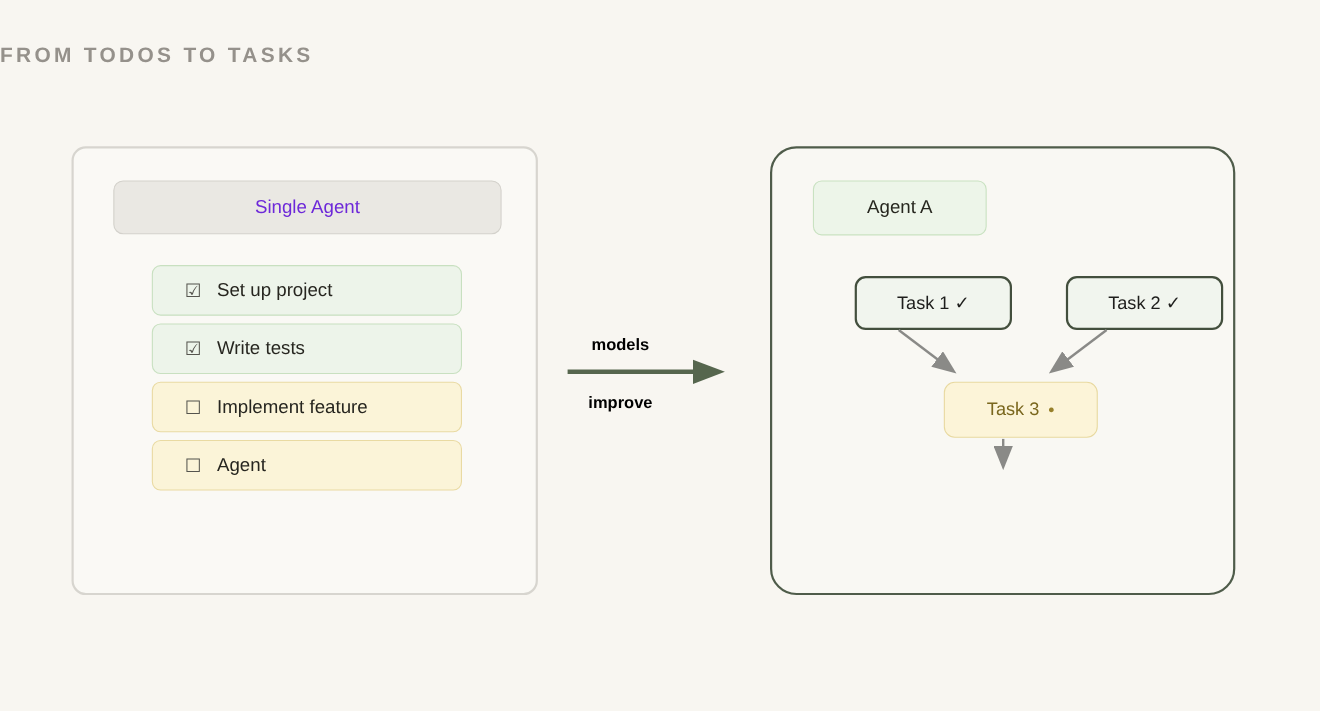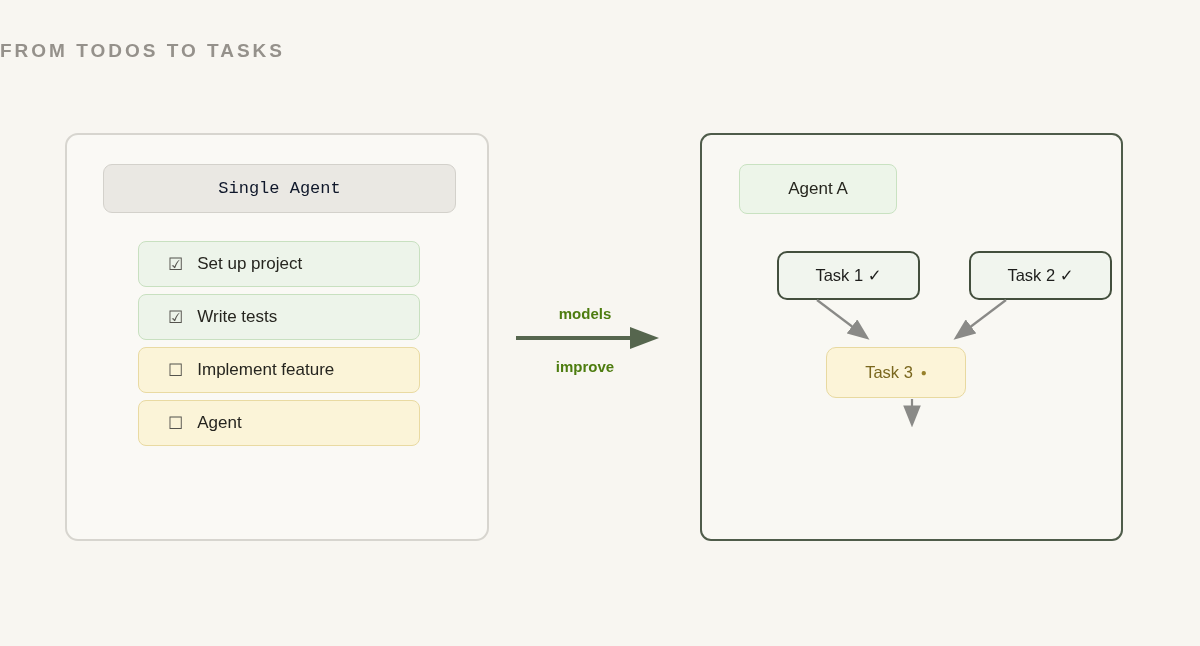--- a/index.html
+++ b/index.html
@@ -25,48 +25,48 @@
   
   .todos-panel{
     position:absolute;left:65px;top:133px;width:424px;height:408px;
     border:2px solid #d7d5cf;border-radius:13px;background:#faf9f5;
     box-sizing:border-box;
   }
   .single-agent{
     position:absolute;left:36px;top:29px;width:353px;height:49px;
     background:#eae8e3;border:1.5px solid #d3d1cb;border-radius:9px;
     display:flex;align-items:center;justify-content:center;
-    font-size:17px;color:#0f172a;box-sizing:border-box;font-family:Liberation Mono, monospace;
+    font-size:17px;color:#6d28d9;box-sizing:border-box;
   }
   .todo-item{
     position:absolute;left:71px;width:282px;height:46px;
     border-radius:8px;border:1.5px solid;box-sizing:border-box;
     display:flex;align-items:center;padding-left:29px;gap:14px;
     font-size:17px;color:#26251f;
   }
   .todo-item.green{background:#edf4ea;border-color:#c8e0c0;}
   .todo-item.yellow{background:#fbf4d8;border-color:#e9daa2;}
   .todo-item .checkbox{font-size:17px;color:#55544e;line-height:1;}
   .todo-pos-0{top:106px;}
   .todo-pos-1{top:159px;}
   .todo-pos-2{top:212px;}
   .todo-pos-3{top:265px;}
 
   
   .t-label{
-    position:absolute;left:525px;width:120px;text-align:center;
-    font-size:15px;font-weight:bold;color:#4d7c0f;
+    position:absolute;left:504px;width:120px;text-align:center;
+    font-size:15px;font-weight:bold;color:#000000;
   }
   .t-label.top{top:305px;}
   .t-label.bottom{top:358px;}
 
   
   .tasks-panel{
     position:absolute;left:700px;top:133px;width:423px;height:408px;
-    border:2.5px solid #4f5c4a;border-radius:11px;background:#f9f8f3;
+    border:2.5px solid #4f5c4a;border-radius:24px;background:#f9f8f3;
     box-sizing:border-box;
   }
   .agent-box{
     position:absolute;top:29px;width:158px;height:50px;
     background:#edf5e9;border:1.5px solid #c9e2c1;border-radius:8px;
     display:flex;align-items:center;justify-content:center;
     font-size:17px;color:#27271f;box-sizing:border-box;
   }
   .agent-a{left:37px;}
   .agent-b{left:229px;}
@@ -74,21 +74,21 @@
     position:absolute;display:flex;align-items:center;justify-content:center;
     box-sizing:border-box;border-radius:10px;font-size:16.5px;
   }
   .task-done{
     top:116px;width:143px;height:49px;
     background:#f1f5ee;border:2px solid #434f3d;color:#1e1e1c;margin-left:32px;
   }
   .task-1{left:43px;}
   .task-2{left:235px;}
   .task-active{
-    left:124px;top:212px;width:140px;height:51px;
+    left:156px;top:212px;width:140px;height:51px;
     background:#fcf4d8;border:1.5px solid #e8d9a0;color:#7a671e;gap:8px;
   }
   .task-active .status-dot{font-size:10px;color:#97802a;line-height:1;}
   .task-pending{
     left:141px;top:302px;width:142px;height:49px;
     background:#eceae5;border:1.5px dashed #b9b6b0;color:#8b8881;font-size:17px;
   }
 
   .arrows-overlay{
     position:absolute;left:0;top:0;width:1200px;height:646px;

